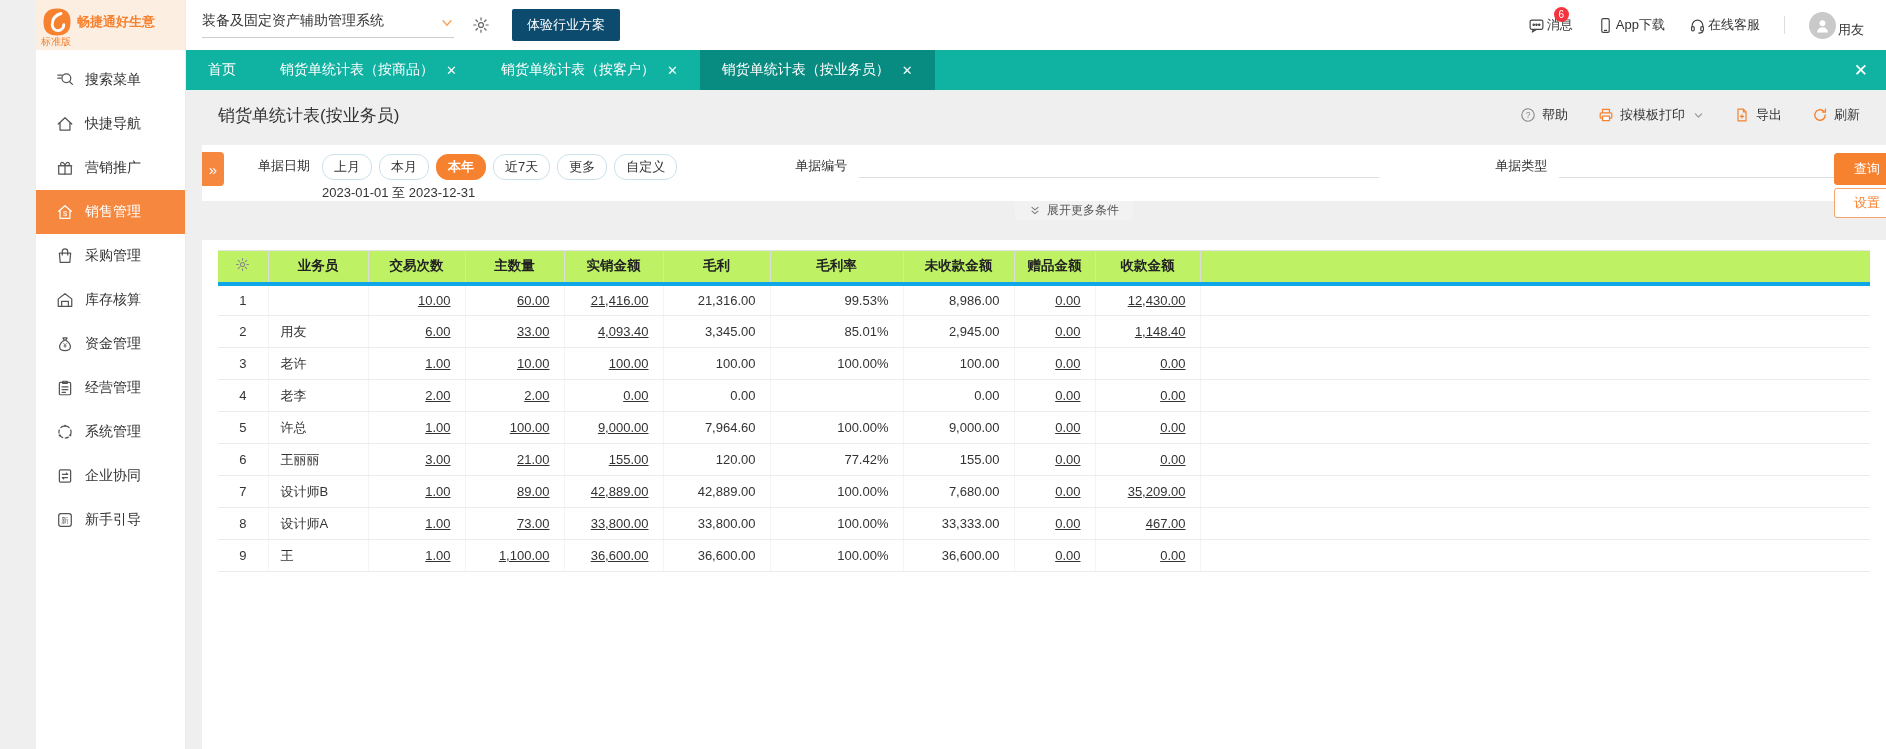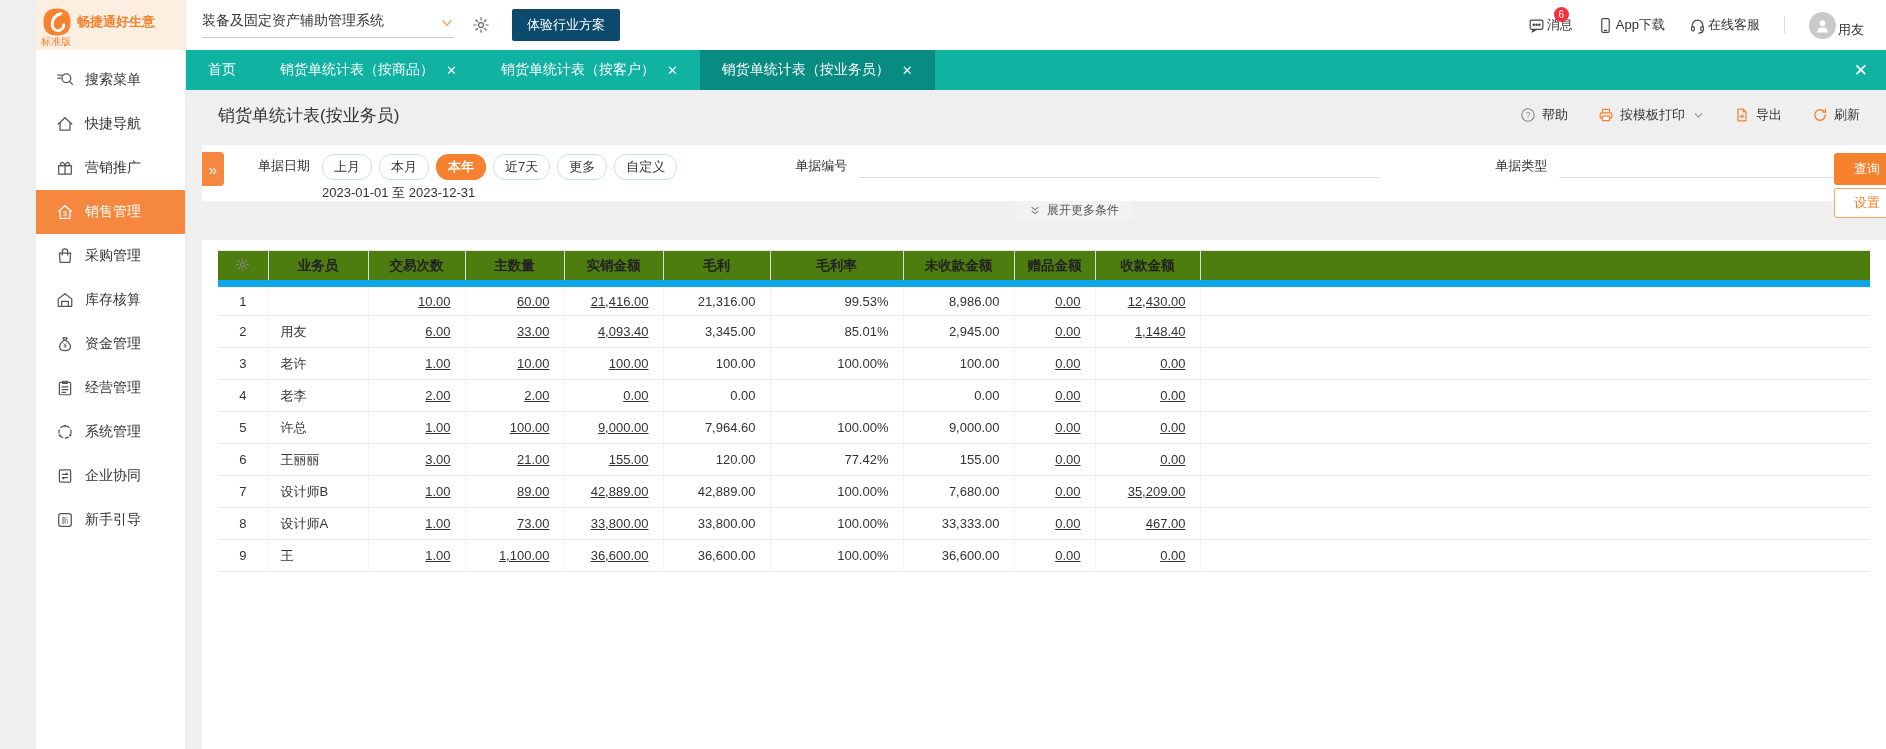--- a/index.html
+++ b/index.html
@@ -73,21 +73,21 @@
   .docno-input { width:520px; }
   .doctype-box { width:545px; border-bottom:1px solid #ddd; height:24px; display:flex; align-items:center; justify-content:flex-end; cursor:pointer; }
   .query-btn { position:absolute; right:-14px; top:8px; background:#f6812f; border:1px solid #f6812f; color:#fff; font-size:13px; padding:6px 19px; border-radius:3px; cursor:pointer; font-family:inherit; }
   .settings-btn { position:absolute; right:-14px; top:43px; background:#fff; border:1px solid #f6a468; color:#f6812f; font-size:13px; padding:5px 19px; border-radius:3px; cursor:pointer; font-family:inherit; }
   .expand-tab { align-self:center; margin-left:60px; width:118px; height:19px; background:#f2f2f2; border-radius:0 0 4px 4px; display:flex; align-items:center; justify-content:center; gap:6px; font-size:12px; color:#555; cursor:pointer; flex:none; }
   .expand-tab .icon { width:12px; height:12px; color:#777; }
 
   
   .table-card { background:#fff; margin-top:20px; flex:1; padding:10px 16px 0 16px; min-height:0; }
   table { border-collapse:collapse; table-layout:fixed; width:100%; }
-  thead th { height:33px; background:#4d7c0f; border-top:1px solid #e3e3e3; border-bottom:7px solid #0ea5e9; border-right:1px solid #dcdcdc; font-size:13.5px; color:#222; font-weight:bold; }
+  thead th { height:33px; background:#bef264; border-top:1px solid #e3e3e3; border-bottom:4px solid #0ea5e9; border-right:1px solid #dcdcdc; font-size:13.5px; color:#222; font-weight:bold; }
   thead th.filler { border-right:none; }
   thead th .icon { width:15px; height:15px; color:#888; margin:0 auto; cursor:pointer; }
   tbody td { height:32px; border-bottom:1px solid #ebebeb; border-right:1px solid #f4f4f4; font-size:13px; color:#333; }
   tbody td.filler { border-right:none; }
   td.c-num { text-align:center; color:#333; }
   td.c-name { text-align:left; padding-left:12px; }
   td.c-val { text-align:right; padding-right:14px; }
   .lnk { text-decoration:underline; cursor:pointer; }
 </style>
 </head>

